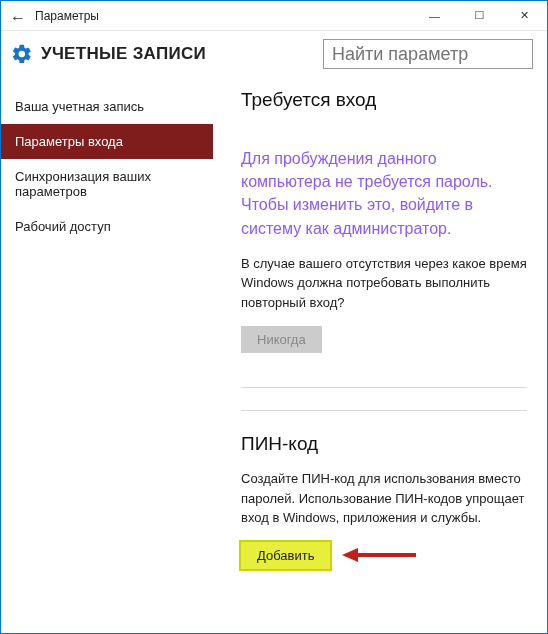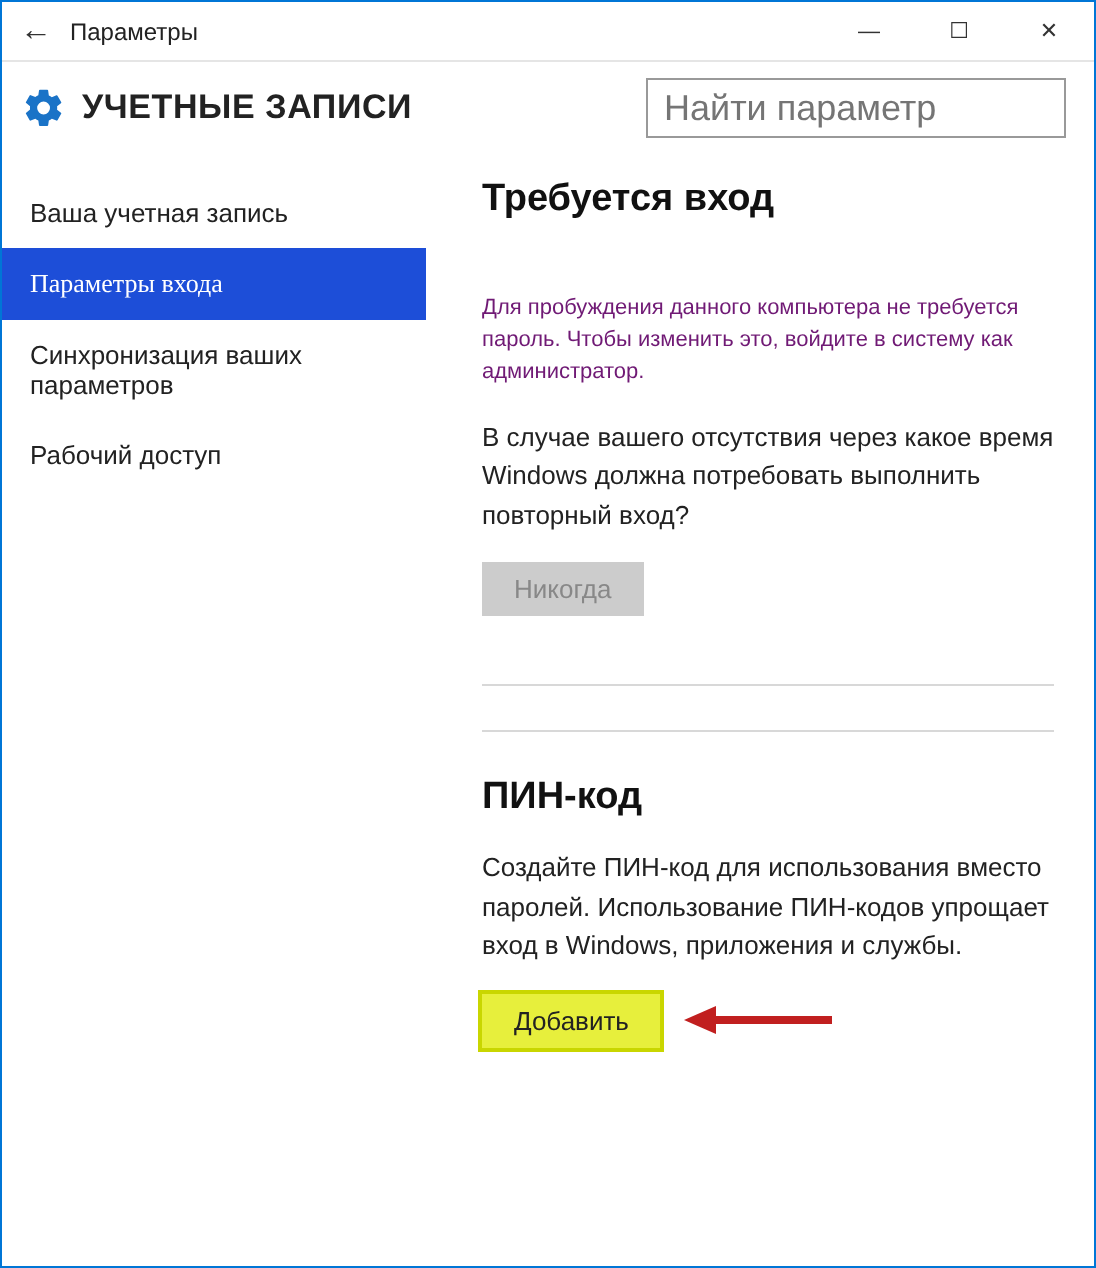--- a/index.html
+++ b/index.html
@@ -63,43 +63,42 @@
     border-right: 0;
     padding-top: 6px;
   }
   .sidebar-item {
     padding: 10px 14px;
     font-size: 13px;
     color: #222;
     cursor: pointer;
   }
   .sidebar-item.active {
-    background: #1d4ed8;
+    background: #7f1d1d;
     color: #fff;
-    font-family: Liberation Serif, serif;
   }
 
   .content {
     flex: 1;
     padding: 6px 20px 20px 28px;
     overflow-y: auto;
   }
   .section { margin-bottom: 34px; }
   .section h2 {
     font-size: 19px;
-    font-weight: 700;
+    font-weight: 400;
     margin-bottom: 14px;
     color: #111;
   }
   .sep {
     height: 1px;
     background: #d8d8d8;
     margin-bottom: 22px;
   }
-  .warn { color: #701a75; font-size: 11px; line-height: 1.45; margin-bottom: 14px; margin-top: 36px; }
+  .warn { color: #8b5cf6; font-size: 16px; line-height: 1.45; margin-bottom: 14px; margin-top: 36px; }
   .desc { color: #222; font-size: 13px; line-height: 1.5; margin-bottom: 14px; }
 
   .btn {
     display: inline-block;
     background: #ccc;
     color: #222;
     padding: 6px 16px;
     font-size: 13px;
     border: none;
     cursor: pointer;

